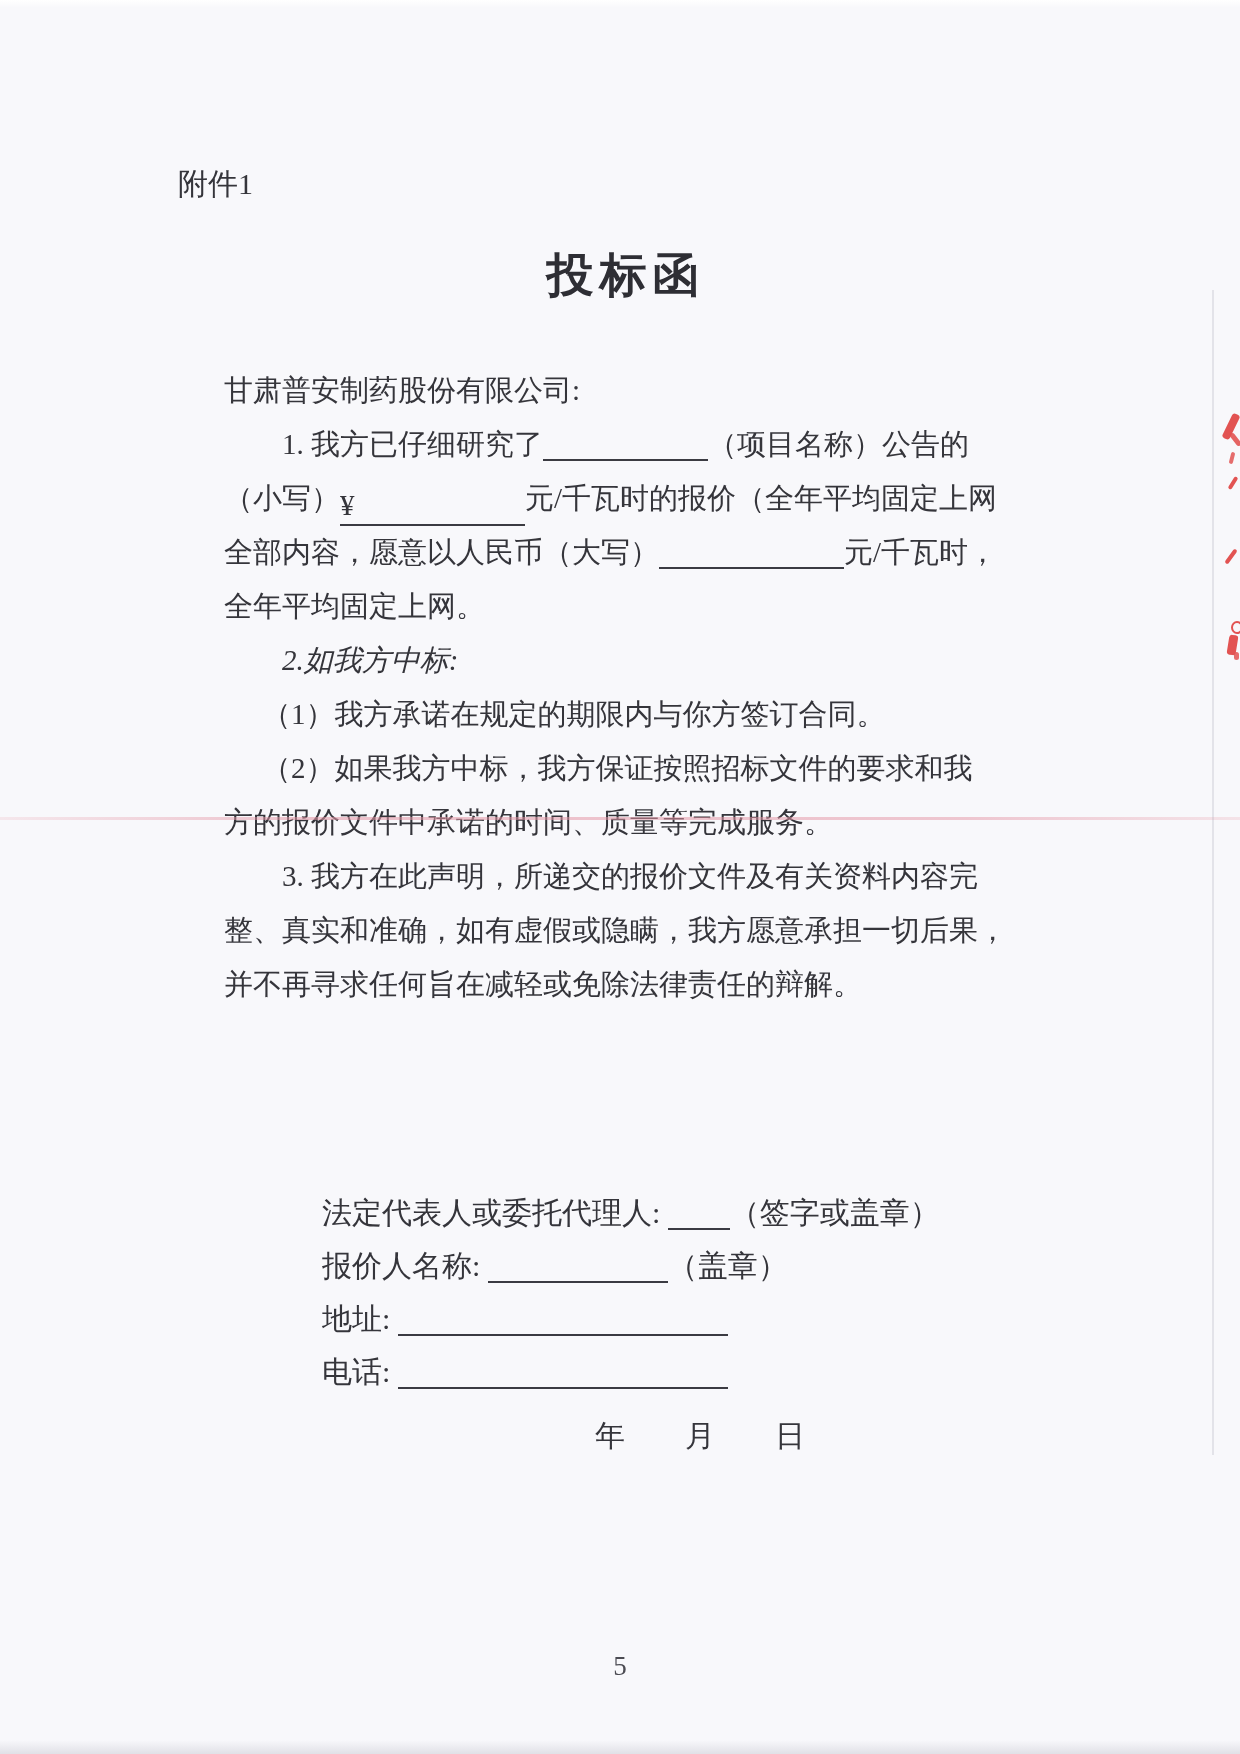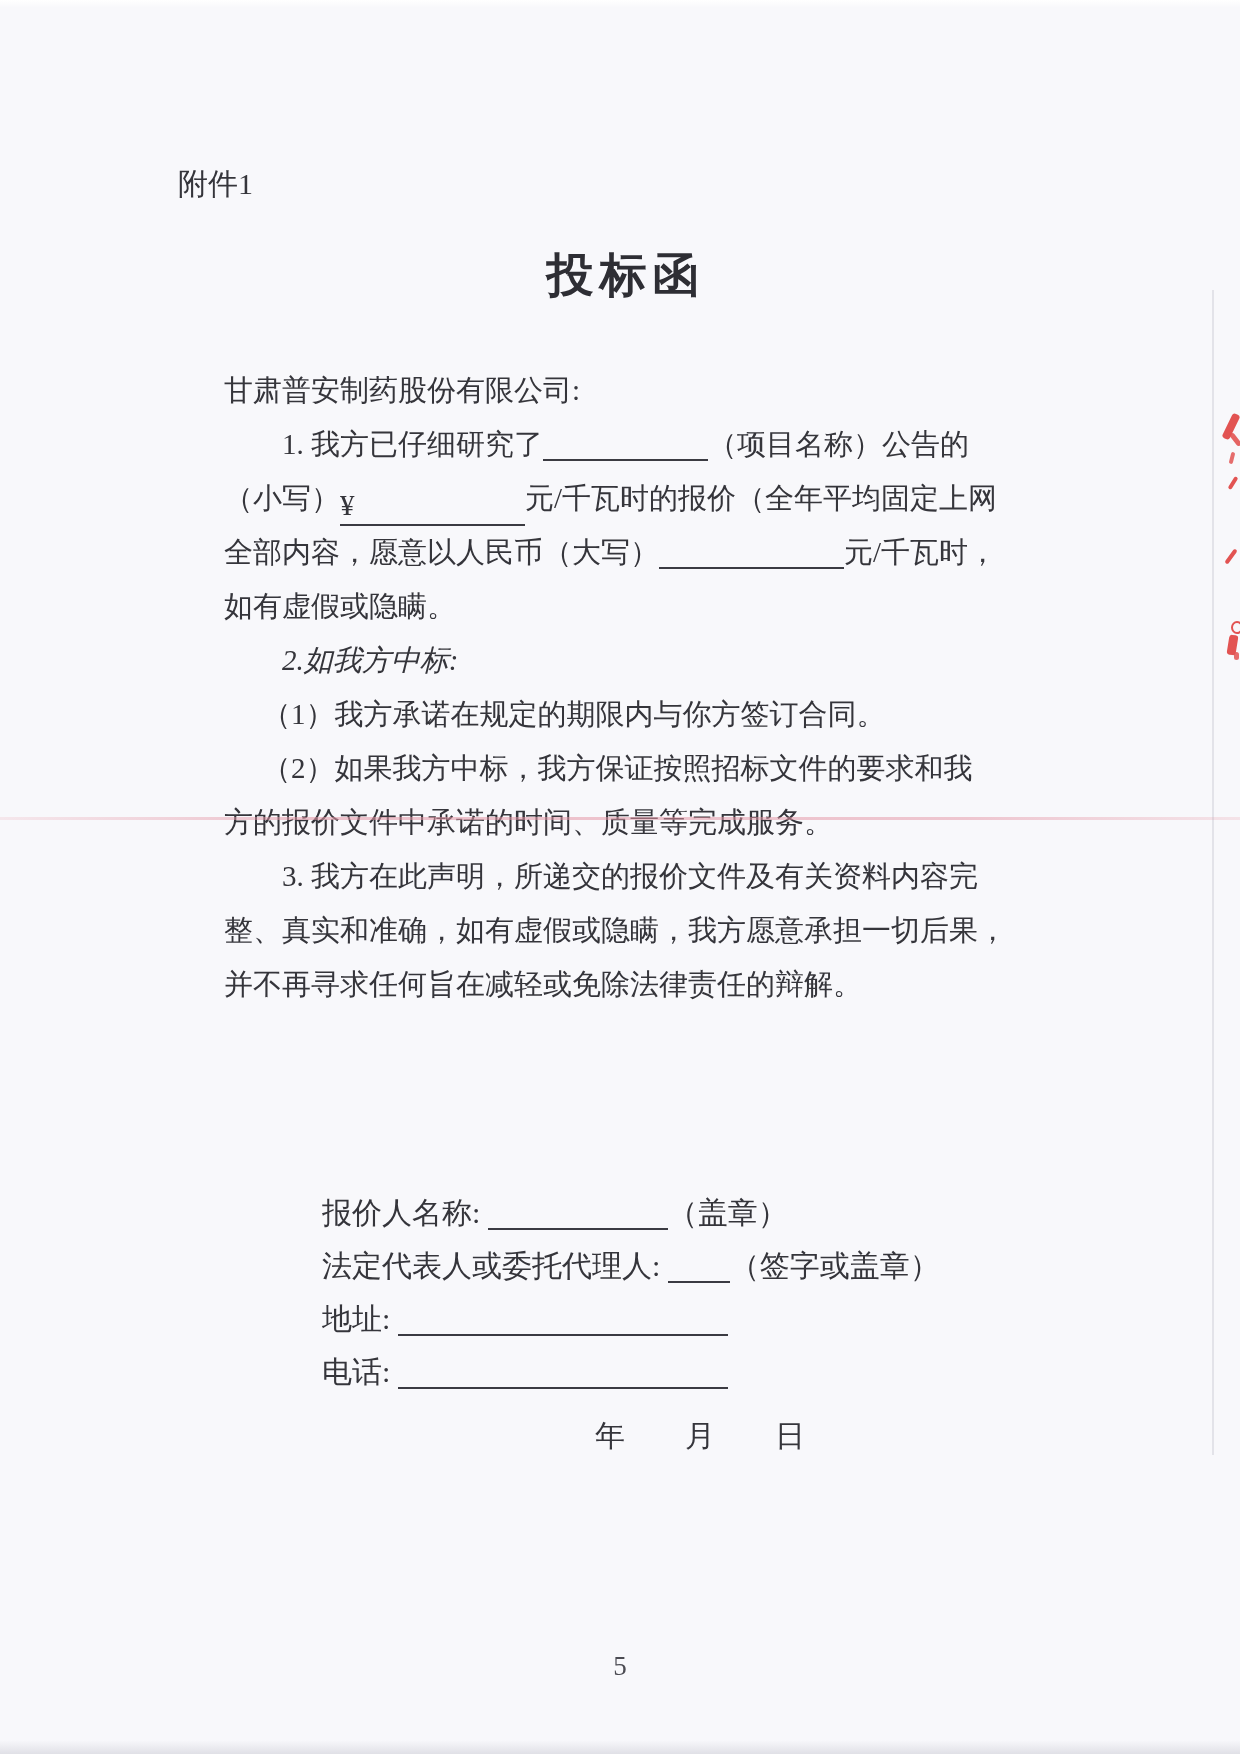--- a/index.html
+++ b/index.html
@@ -56,33 +56,33 @@
 
   <div class="attachment">附件1</div>
 
   <h1 class="title">投标函</h1>
 
   <div id="body-lines" class="body-block">
       <div class="line"><span>甘肃普安制药股份有限公司:</span></div>
       <div class="line" style="padding-left: 58px;"><span>1. 我方已仔细研究了</span><span class="blank" style="width: 165px;"></span><span>（项目名称）公告的</span></div>
       <div class="line"><span>（小写）</span><span class="blank" style="width: 185px;">¥</span><span>元/千瓦时的报价（全年平均固定上网</span></div>
       <div class="line"><span>全部内容，愿意以人民币（大写）</span><span class="blank" style="width: 185px;"></span><span>元/千瓦时，</span></div>
-      <div class="line"><span>如有虚假或隐瞒。</span></div>
+      <div class="line"><span>全年平均固定上网。</span></div>
       <div class="line" style="padding-left: 58px; font-style: italic;"><span>2.如我方中标:</span></div>
       <div class="line" style="padding-left: 38px;"><span>（1）我方承诺在规定的期限内与你方签订合同。</span></div>
       <div class="line" style="padding-left: 38px;"><span>（2）如果我方中标，我方保证按照招标文件的要求和我</span></div>
       <div class="line"><span>方的报价文件中承诺的时间、质量等完成服务。</span></div>
       <div class="line" style="padding-left: 58px;"><span>3. 我方在此声明，所递交的报价文件及有关资料内容完</span></div>
       <div class="line"><span>整、真实和准确，如有虚假或隐瞒，我方愿意承担一切后果，</span></div>
       <div class="line"><span>并不再寻求任何旨在减轻或免除法律责任的辩解。</span></div>
     </div>
 
   <div id="sig-rows" class="sig-block">
+      <div class="line"><span>法定代表人或委托代理人: </span><span class="blank" style="width: 62px;"></span><span>（签字或盖章）</span></div>
       <div class="line"><span>报价人名称: </span><span class="blank" style="width: 180px;"></span><span>（盖章）</span></div>
-      <div class="line"><span>法定代表人或委托代理人: </span><span class="blank" style="width: 62px;"></span><span>（签字或盖章）</span></div>
       <div class="line"><span>地址: </span><span class="blank" style="width: 330px;"></span></div>
       <div class="line"><span>电话: </span><span class="blank" style="width: 330px;"></span></div>
     </div>
 
   <div class="date-line">年　　月　　日</div>
 
   <div class="page-num">5</div>
 
   <div class="fold-line"></div>
   <div class="scan-edge-v"></div>

